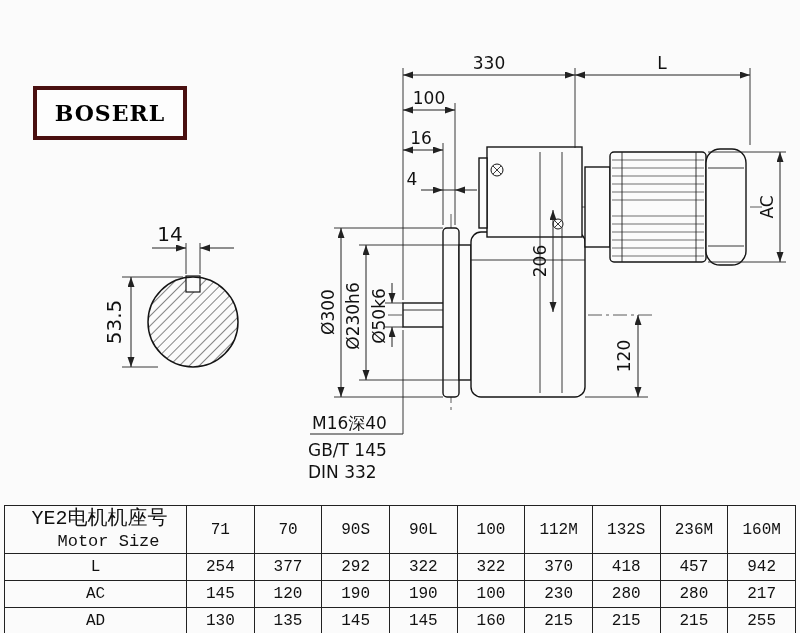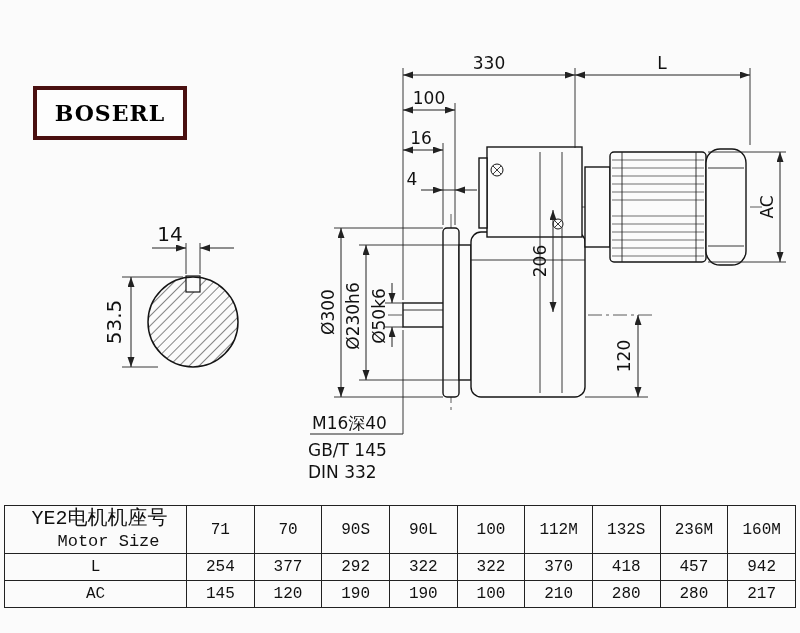--- a/index.html
+++ b/index.html
@@ -255,21 +255,33 @@
       <td>457</td>
       <td>942</td>
     </tr>
     <tr>
       <td>AC</td>
       <td>145</td>
       <td>120</td>
       <td>190</td>
       <td>190</td>
       <td>100</td>
-      <td>210</td>
+      <td>230</td>
       <td>280</td>
       <td>280</td>
       <td>217</td>
     </tr>
+    <tr>
+      <td>AD</td>
+      <td>130</td>
+      <td>135</td>
+      <td>145</td>
+      <td>145</td>
+      <td>160</td>
+      <td>215</td>
+      <td>215</td>
+      <td>215</td>
+      <td>255</td>
+    </tr>
   </tbody>
     </table>
 
 </div>
 
 </body></html>

